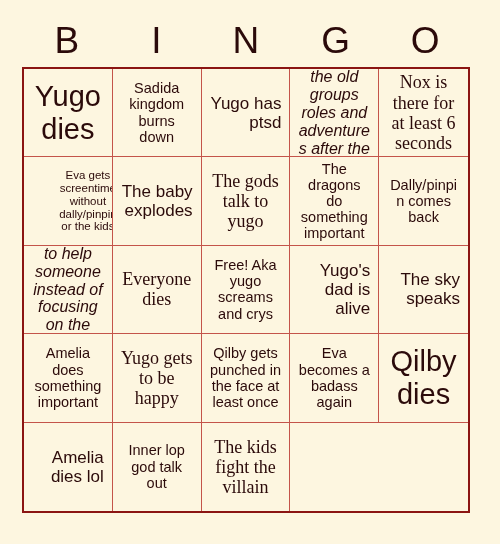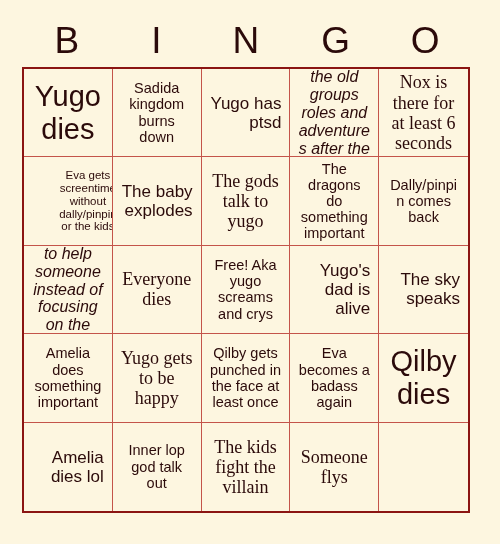--- a/index.html
+++ b/index.html
@@ -164,18 +164,15 @@
       </div>
       <div class="bingo-cell">
         <span class="cell-text fs-lg">Amelia dies lol</span>
       </div>
       <div class="bingo-cell">
         <span class="cell-text fs-sm">Inner lop god talk out</span>
       </div>
       <div class="bingo-cell">
         <span class="cell-text fs-md">The kids fight the villain</span>
       </div>
-      <div class="bingo-cell">
-        <span class="cell-text fs-md">Someone flys</span>
-      </div>
     </div>
 
 </div>
 
 </body></html>

